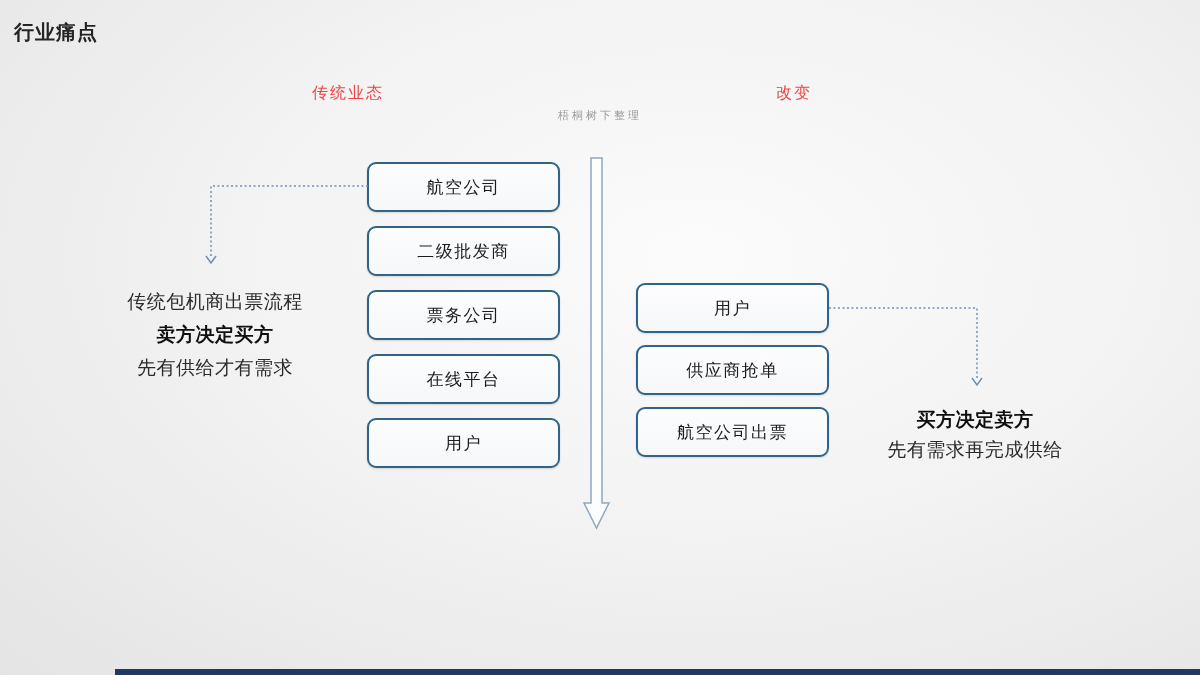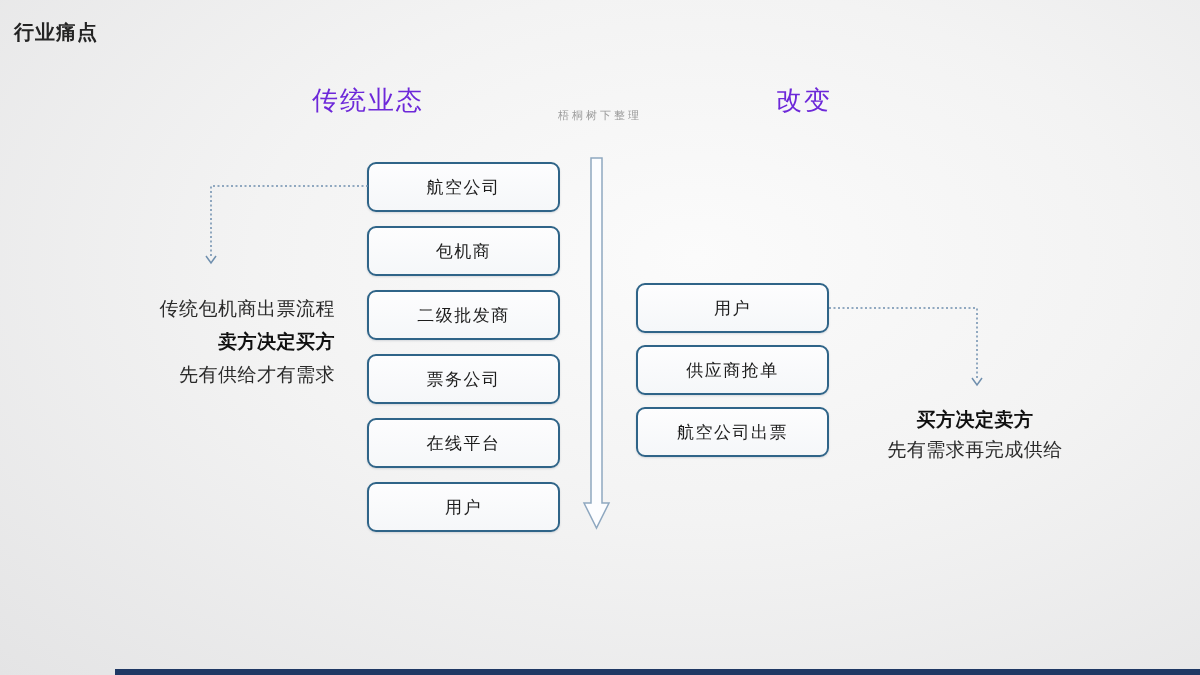--- a/index.html
+++ b/index.html
@@ -19,23 +19,23 @@
 
   .slide-title {
     left: 14px; top: 19px;
     font-size: 20px;
     font-weight: 600;
     color: #242424;
     letter-spacing: 1px;
   }
   .col-header {
     top: 83px;
-    font-size: 26px;
+    font-size: 16px;
     font-weight: 500;
-    color: #6d28d9;
+    color: #ef4444;
     letter-spacing: 2px;
   }
   .header-traditional { left: 312px; }
   .header-change { left: 776px; }
 
   .watermark {
     left: 558px; top: 108px;
     font-size: 11px;
     color: #9a9a9a;
     letter-spacing: 3px;
@@ -67,21 +67,21 @@
   }
 
   .annotation {
     text-align: center;
     font-size: 19px;
     color: #2b2b2b;
   }
   .annotation .line { letter-spacing: 0.5px; }
   .annotation .bold { font-weight: 700; color: #101010; }
   .annotation-left {
-    left: 95px; top: 292px; width: 240px; line-height: 33px; text-align: right;
+    left: 95px; top: 285px; width: 240px; line-height: 33px;
   }
   .annotation-right {
     left: 855px; top: 405px; width: 240px; line-height: 30px;
   }
 
   .svg-layer { display: block; }
 
   .footer-bar {
     left: 115px; right: 0; bottom: 0; height: 6px;
     background: #1f3864;
@@ -92,21 +92,20 @@
 
 <div class="abs slide-title">行业痛点</div>
 
 <div class="abs col-header header-traditional">传统业态</div>
 <div class="abs col-header header-change">改变</div>
 
 <div class="abs watermark">梧桐树下整理</div>
 
 <div class="abs box-col col-traditional">
   <div class="node-box">航空公司</div>
-  <div class="node-box">包机商</div>
   <div class="node-box">二级批发商</div>
   <div class="node-box">票务公司</div>
   <div class="node-box">在线平台</div>
   <div class="node-box">用户</div>
 </div>
 
 <div class="abs box-col col-change">
   <div class="node-box">用户</div>
   <div class="node-box">供应商抢单</div>
   <div class="node-box">航空公司出票</div>

